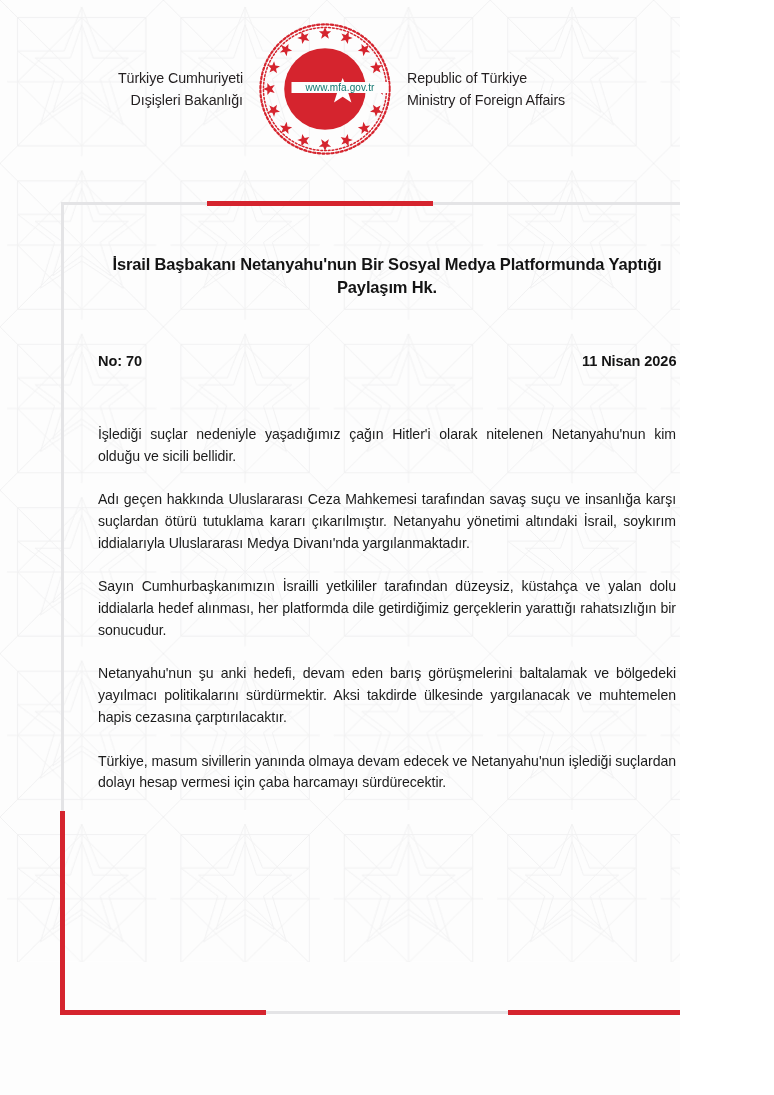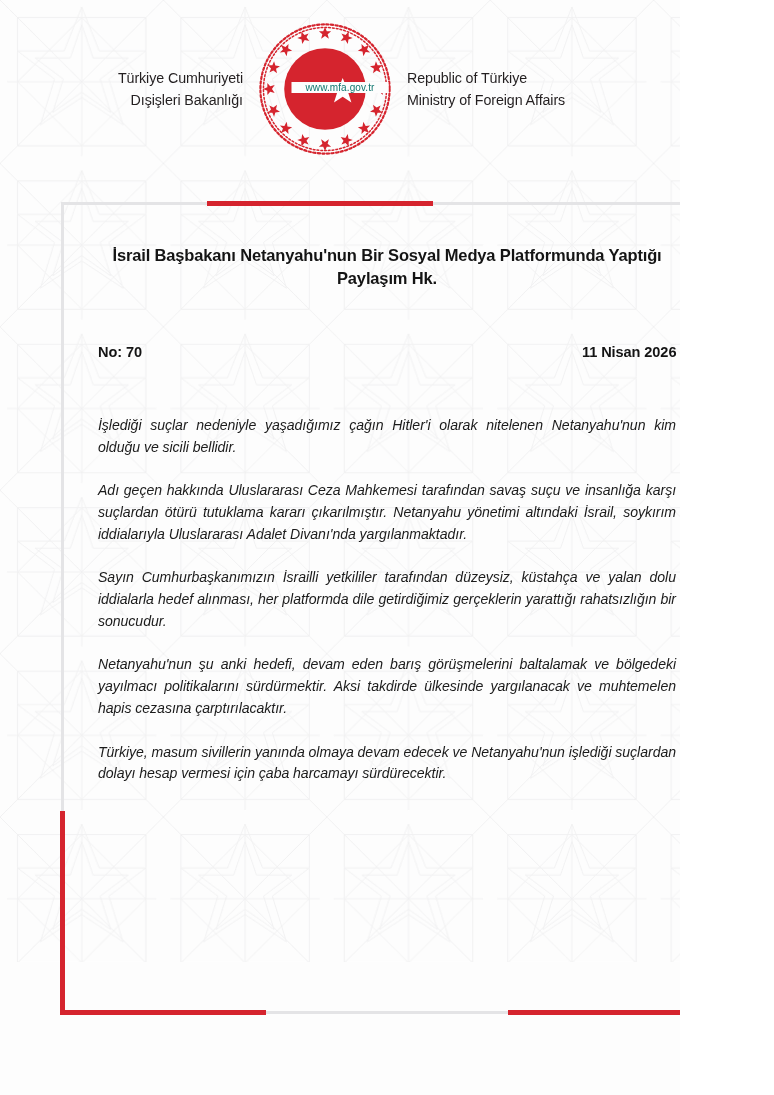--- a/index.html
+++ b/index.html
@@ -116,21 +116,21 @@
 
   
   .content {
     position: absolute;
     left: 61px;
     top: 202px;
     width: 652px;
     height: 812px;
     z-index: 2;
     box-sizing: border-box;
-    padding: 4px 34px;
+    padding: 13px 34px;
   }
 
   .doc-title {
     margin: 0;
     padding-top: 38px;
     font-size: 16.5px;
     font-weight: bold;
     line-height: 1.42;
     color: #141414;
     text-align: center;
@@ -160,21 +160,20 @@
     padding: 0 3px;
   }
   .body-copy p {
     margin: 0 0 22px 0;
     font-size: 14.1px;
     line-height: 1.54;
     color: #1b1b1b;
     text-align: justify;
     text-justify: inter-word;
     letter-spacing: -0.05px;
-    font-style: italic;
   }
   .body-copy p:last-child { margin-bottom: 0; }
 
   
   .footer-url {
     position: absolute;
     left: 0;
     right: 0;
     bottom: 1002px;
     z-index: 4;
@@ -341,21 +340,21 @@
 
     <h1 class="doc-title">İsrail Başbakanı Netanyahu'nun Bir Sosyal Medya Platformunda Yaptığı Paylaşım Hk.</h1>
 
     <div class="meta-row">
       <div class="meta-no">No: 70</div>
       <div class="meta-date">11 Nisan 2026</div>
     </div>
 
     <div class="body-copy">
       <p>İşlediği suçlar nedeniyle yaşadığımız çağın Hitler'i olarak nitelenen Netanyahu'nun kim olduğu ve sicili bellidir.</p>
-      <p>Adı geçen hakkında Uluslararası Ceza Mahkemesi tarafından savaş suçu ve insanlığa karşı suçlardan ötürü tutuklama kararı çıkarılmıştır. Netanyahu yönetimi altındaki İsrail, soykırım iddialarıyla Uluslararası Adalet Divanı'nda yargılanmaktadır.</p>
+      <p>Adı geçen hakkında Uluslararası Ceza Mahkemesi tarafından savaş suçu ve insanlığa karşı suçlardan ötürü tutuklama kararı çıkarılmıştır. Netanyahu yönetimi altındaki İsrail, soykırım iddialarıyla Uluslararası Medya Divanı'nda yargılanmaktadır.</p>
       <p>Sayın Cumhurbaşkanımızın İsrailli yetkililer tarafından düzeysiz, küstahça ve yalan dolu iddialarla hedef alınması, her platformda dile getirdiğimiz gerçeklerin yarattığı rahatsızlığın bir sonucudur.</p>
       <p>Netanyahu'nun şu anki hedefi, devam eden barış görüşmelerini baltalamak ve bölgedeki yayılmacı politikalarını sürdürmektir. Aksi takdirde ülkesinde yargılanacak ve muhtemelen hapis cezasına çarptırılacaktır.</p>
       <p>Türkiye, masum sivillerin yanında olmaya devam edecek ve Netanyahu'nun işlediği suçlardan dolayı hesap vermesi için çaba harcamayı sürdürecektir.</p>
     </div>
   </div>
 
   <div class="footer-url">
     <span class="url-text">www.mfa.gov.tr</span>
   </div>
 

